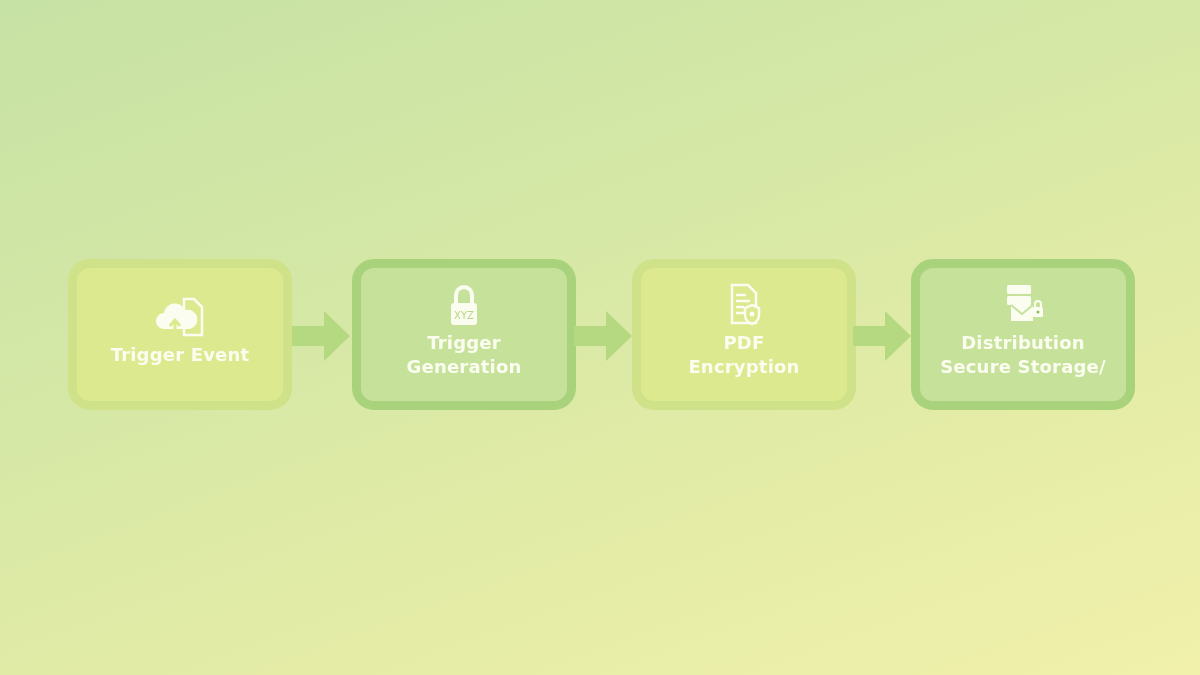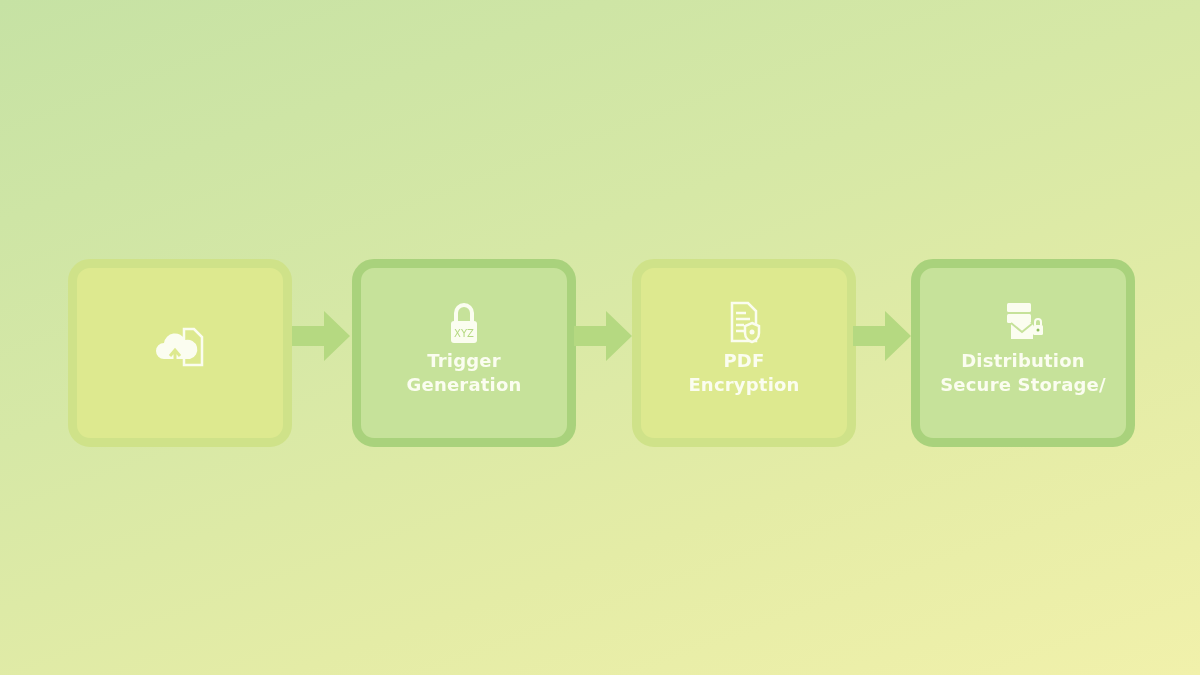--- a/index.html
+++ b/index.html
@@ -1,37 +1,38 @@
 <!DOCTYPE html>
 <html><head>
 <meta charset="utf-8">
 <style>
   html,body{margin:0;padding:0;}
   body{width:1200px;height:675px;overflow:hidden;position:relative;
     background:linear-gradient(160deg,#c6e2a4 0%,#d6e8a6 40%,#e4eca6 70%,#f1f1ab 100%);
     font-family:"DejaVu Sans","Liberation Sans",sans-serif;}
-  .step{position:absolute;top:259px;width:224px;height:188px;box-sizing:border-box;
+  .step{position:absolute;top:259px;width:224px;height:151px;box-sizing:border-box;
     border-radius:22px;border:9px solid;display:flex;flex-direction:column;align-items:center;
     justify-content:center;color:#fbfdf0;}
   .step.light{background:#dde98f;border-color:#cfe289;}
   .step.dark{background:#c6e29a;border-color:#a9d27c;}
   .step .icon{width:52px;height:44px;margin-bottom:4px;margin-top:-8px;}
   .step .label{font-weight:bold;font-size:18px;line-height:24px;text-align:center;letter-spacing:0.2px;}
   .arrow{position:absolute;top:311px;width:58px;height:50px;}
 </style>
 </head>
 <body>
 
 <div class="step light" style="left:68px;">
   <svg class="icon" viewBox="0 0 52 44">
     <path d="M30 4h10l8 8v28H30z" fill="none" stroke="#fbfdf0" stroke-width="2.5"></path>
     <path d="M10 34a8 8 0 0 1 0-16a11 11 0 0 1 21-3a8 8 0 0 1 5 19z" fill="#fbfdf0"></path>
     <path d="M21 38V26M16 31l5-6 5 6" fill="none" stroke="#dde98f" stroke-width="3"></path>
   </svg>
   <div class="label">
+    <div>Trigger Event</div>
   </div>
 </div>
 
 <svg class="arrow" style="left:292px;" viewBox="0 0 58 50">
   <path d="M0 15h32V0l26 25-26 25V35H0z" fill="#b5d981"></path>
 </svg>
 
 <div class="step dark" style="left:352px;">
   <svg class="icon" viewBox="0 0 52 44">
     <path d="M18 20v-8a8 8 0 0 1 16 0v8" fill="none" stroke="#fbfdf0" stroke-width="4"></path>

